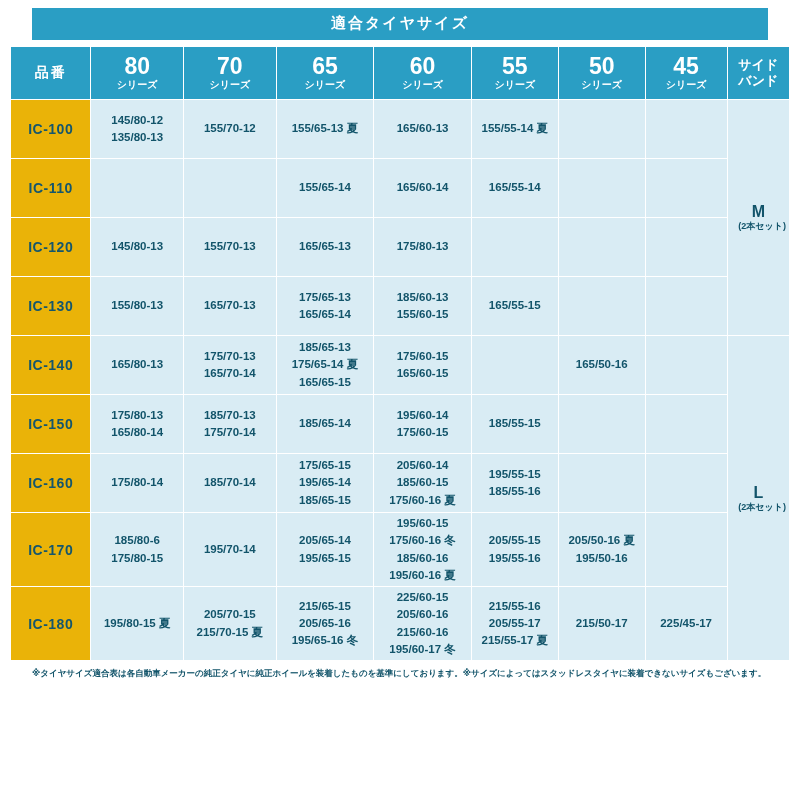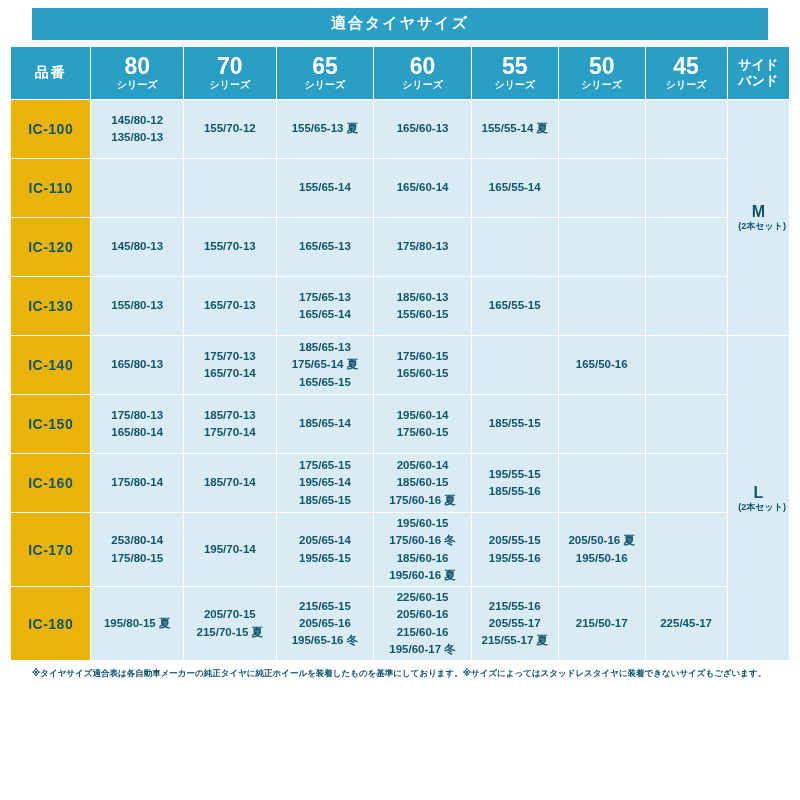--- a/index.html
+++ b/index.html
@@ -323,21 +323,21 @@
           <td class="val">
             <div>195/55-15</div>
             <div>185/55-16</div>
           </td>
           <td class="val"></td>
           <td class="val"></td>
         </tr>
         <tr>
           <td class="code">IC-170</td>
           <td class="val">
-            <div>253/80-14</div>
+            <div>185/80-6</div>
             <div>175/80-15</div>
           </td>
           <td class="val">
             <div>195/70-14</div>
           </td>
           <td class="val">
             <div>205/65-14</div>
             <div>195/65-15</div>
           </td>
           <td class="val">

